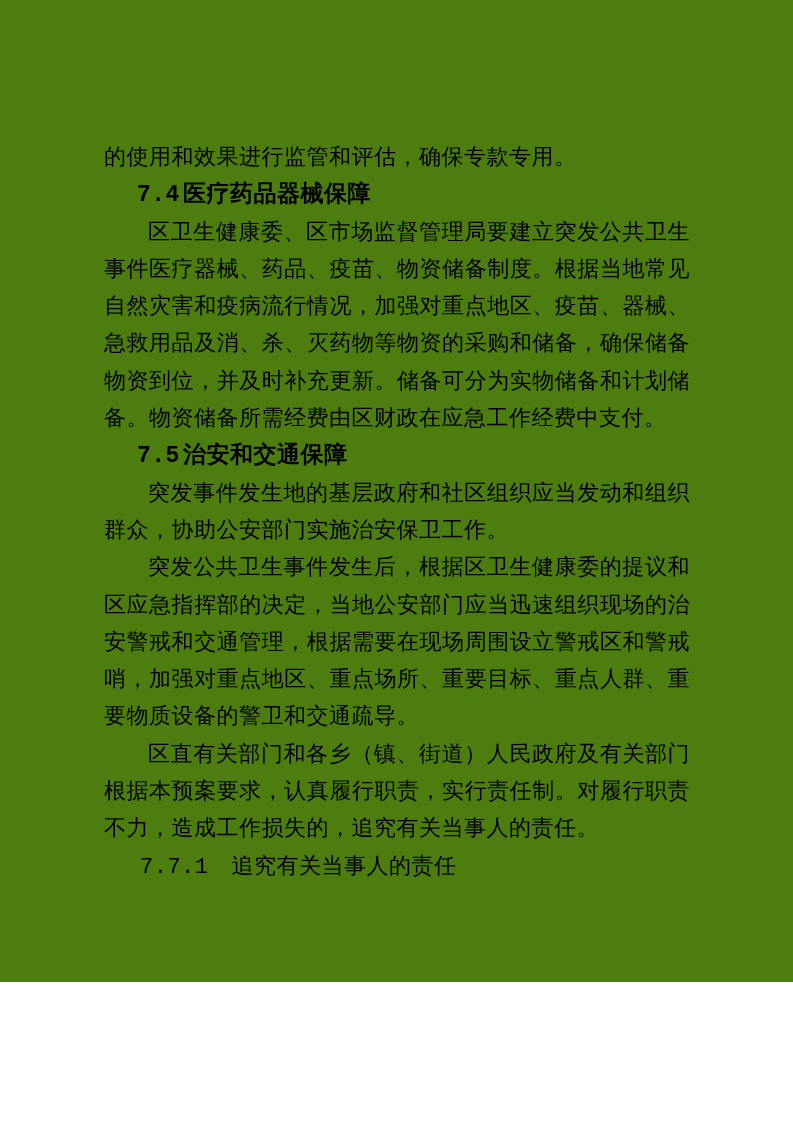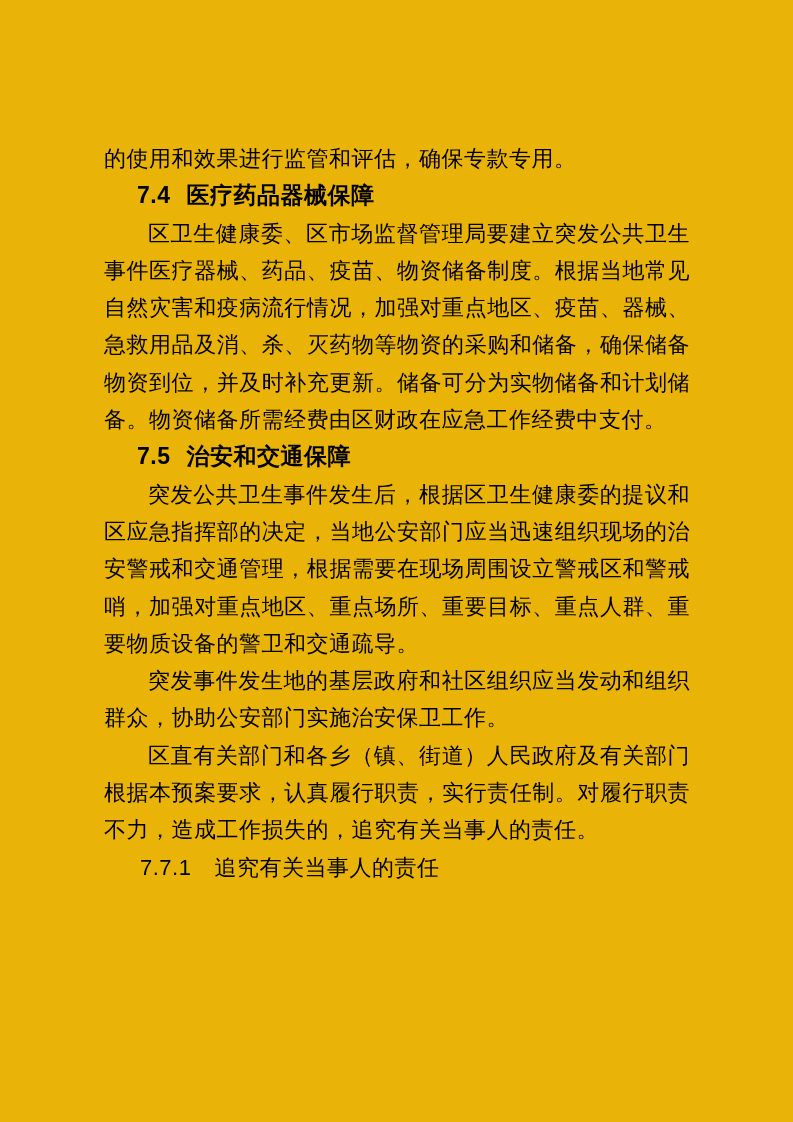--- a/index.html
+++ b/index.html
@@ -1,23 +1,23 @@
 <!DOCTYPE html>
 <html lang="zh"><head>
 <meta charset="utf-8">
 <style>
   html, body { margin: 0; padding: 0; }
   body { background: #ffffff; }
   .page {
     position: relative;
     width: 793px;
-    height: 1122px;
-    background: #eab308;
+    height: 982px;
+    background: #4d7c0f;
     color: #000000;
-    font-family: Liberation Sans, sans-serif;
+    font-family: Liberation Mono, monospace;
     overflow: hidden;
   }
   .doc {
     position: absolute;
     left: 104px;
     top: 140px;
     width: 586px;
     font-size: 22px;
     line-height: 37.3px;
     text-align: justify;
@@ -29,21 +29,21 @@
   }
   .para.continue {
     text-indent: 0;
   }
   .heading {
     font-weight: bold;
     font-size: 23px;
     padding-left: 33px;
     text-align: left;
   }
-  .heading .num { margin-right: 16px; }
+  .heading .num { margin-right: 3px; }
   .subheading {
     font-size: 22px;
     padding-left: 36px;
     text-align: left;
   }
   .subheading .num { margin-right: 23px; }
   .footer {
     position: absolute;
     left: 104px;
     top: 1033px;
@@ -57,20 +57,20 @@
 </head>
 <body>
 
 <div class="page">
 
   <div class="doc">
       <div class="para continue">的使用和效果进行监管和评估，确保专款专用。</div>
       <div class="heading"><span class="num">7.4</span><span>医疗药品器械保障</span></div>
       <div class="para">区卫生健康委、区市场监督管理局要建立突发公共卫生事件医疗器械、药品、疫苗、物资储备制度。根据当地常见自然灾害和疫病流行情况，加强对重点地区、疫苗、器械、急救用品及消、杀、灭药物等物资的采购和储备，确保储备物资到位，并及时补充更新。储备可分为实物储备和计划储备。物资储备所需经费由区财政在应急工作经费中支付。</div>
       <div class="heading"><span class="num">7.5</span><span>治安和交通保障</span></div>
+      <div class="para">突发事件发生地的基层政府和社区组织应当发动和组织群众，协助公安部门实施治安保卫工作。</div>
       <div class="para">突发公共卫生事件发生后，根据区卫生健康委的提议和区应急指挥部的决定，当地公安部门应当迅速组织现场的治安警戒和交通管理，根据需要在现场周围设立警戒区和警戒哨，加强对重点地区、重点场所、重要目标、重点人群、重要物质设备的警卫和交通疏导。</div>
-      <div class="para">突发事件发生地的基层政府和社区组织应当发动和组织群众，协助公安部门实施治安保卫工作。</div>
       <div class="para">区直有关部门和各乡（镇、街道）人民政府及有关部门根据本预案要求，认真履行职责，实行责任制。对履行职责不力，造成工作损失的，追究有关当事人的责任。</div>
       <div class="subheading"><span class="num">7.7.1</span><span>追究有关当事人的责任</span></div>
     </div>
 
 
 </div>
 
 </body></html>

